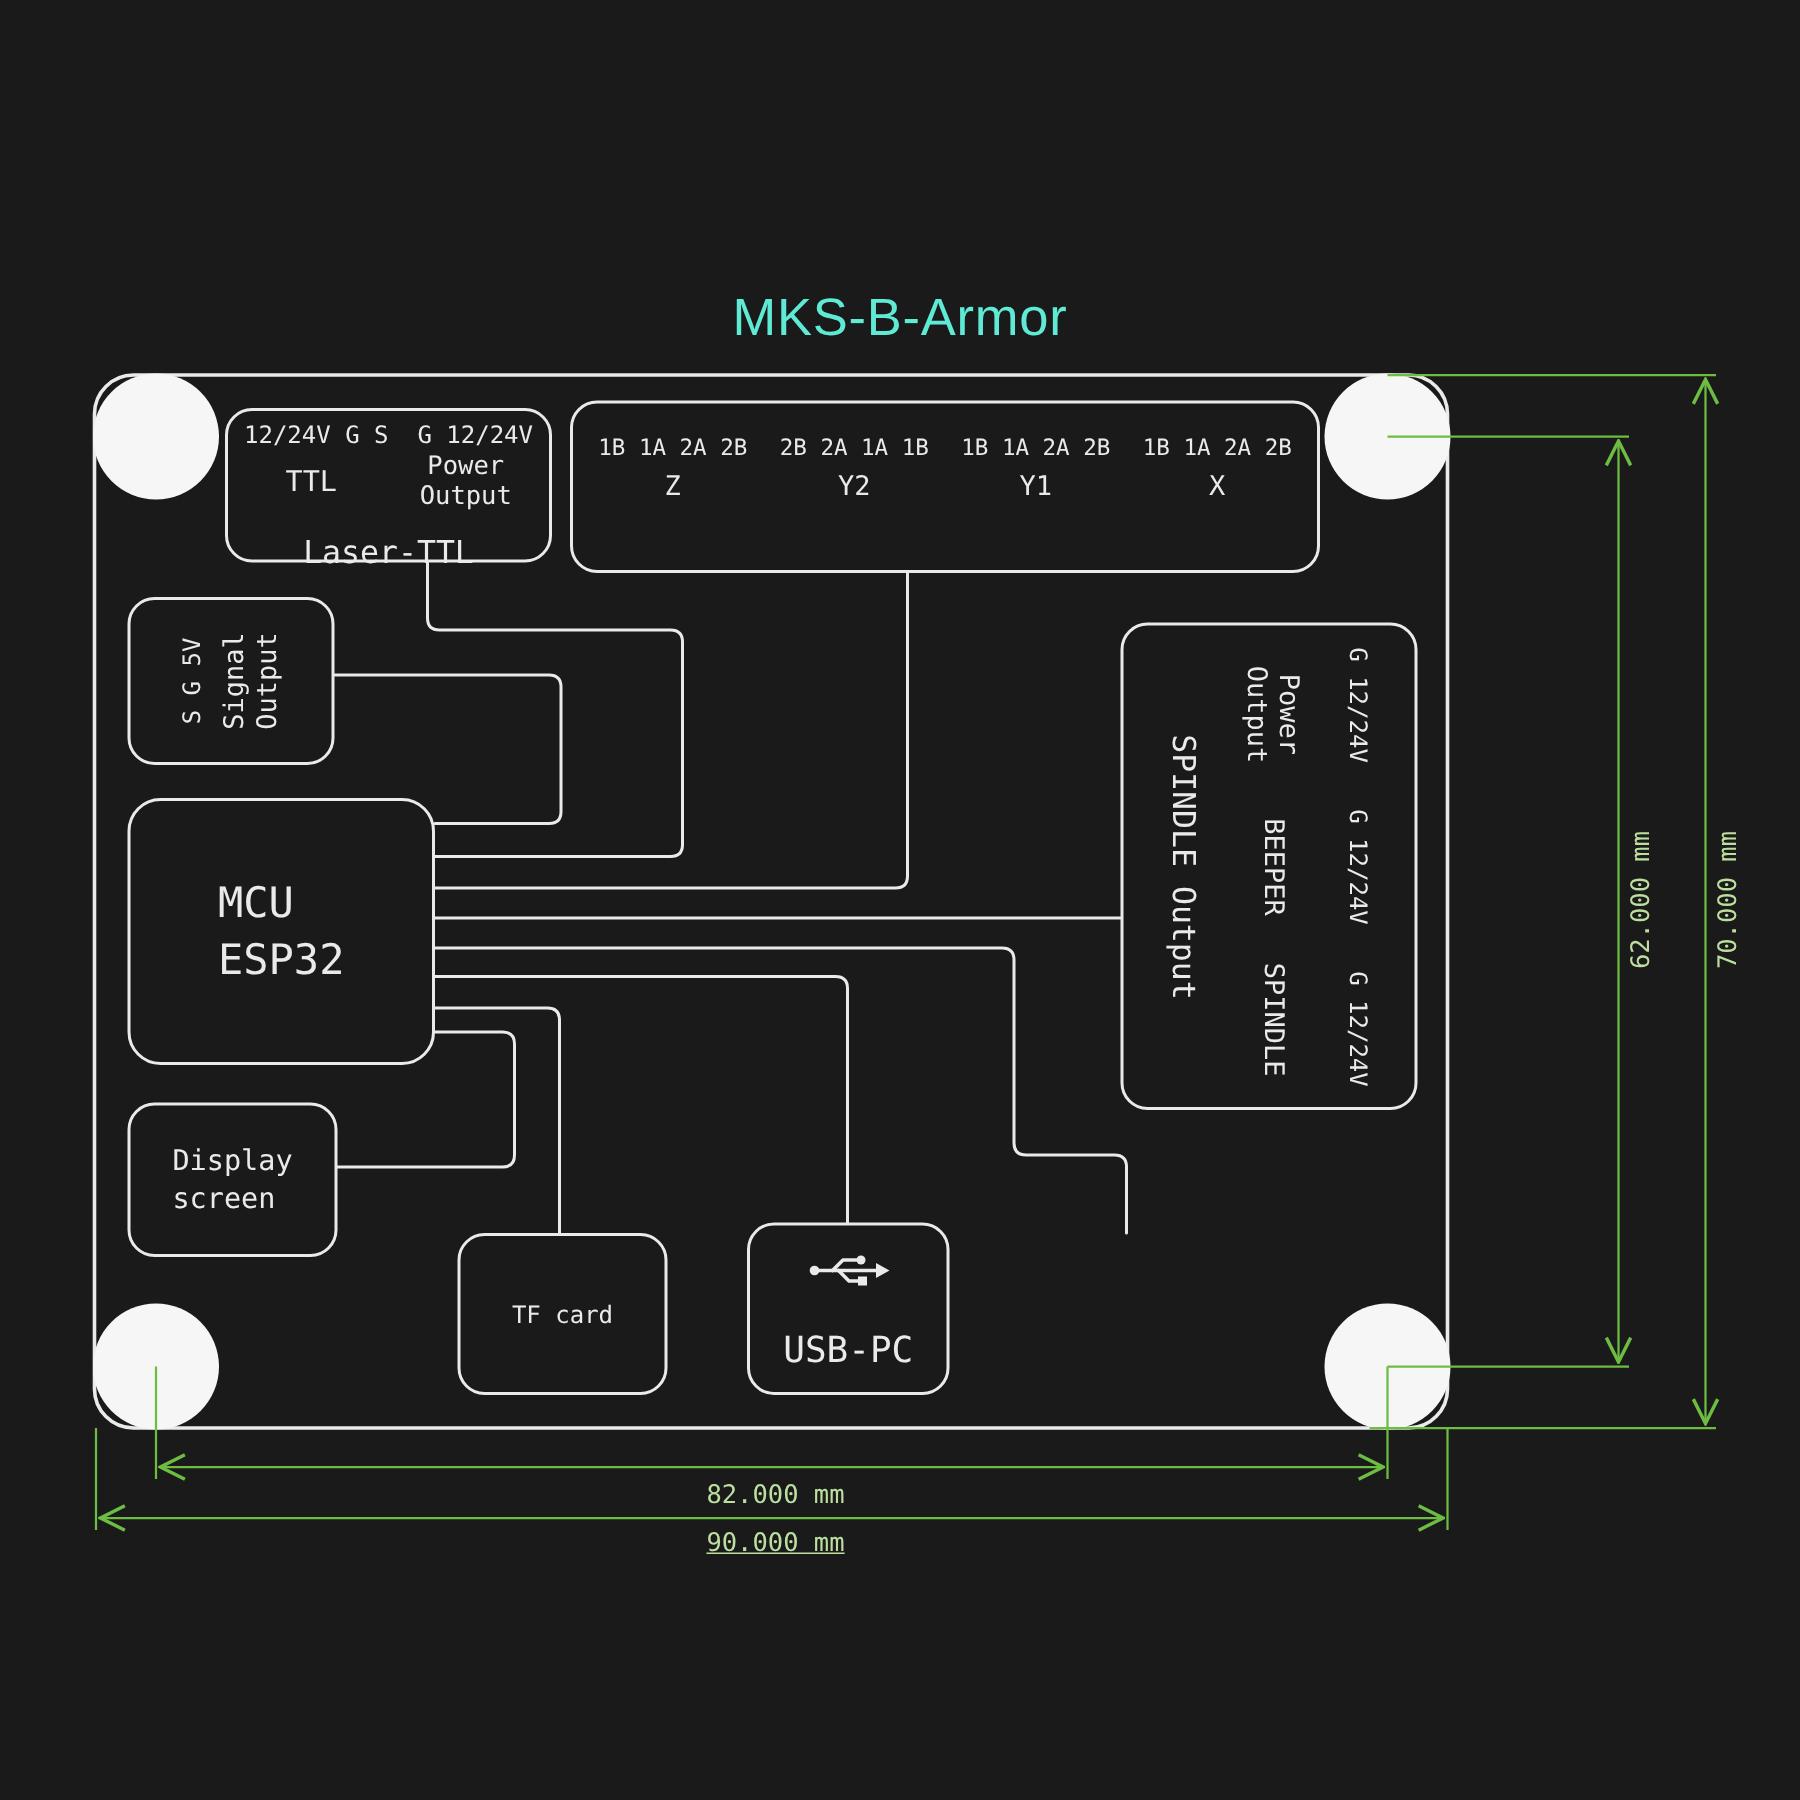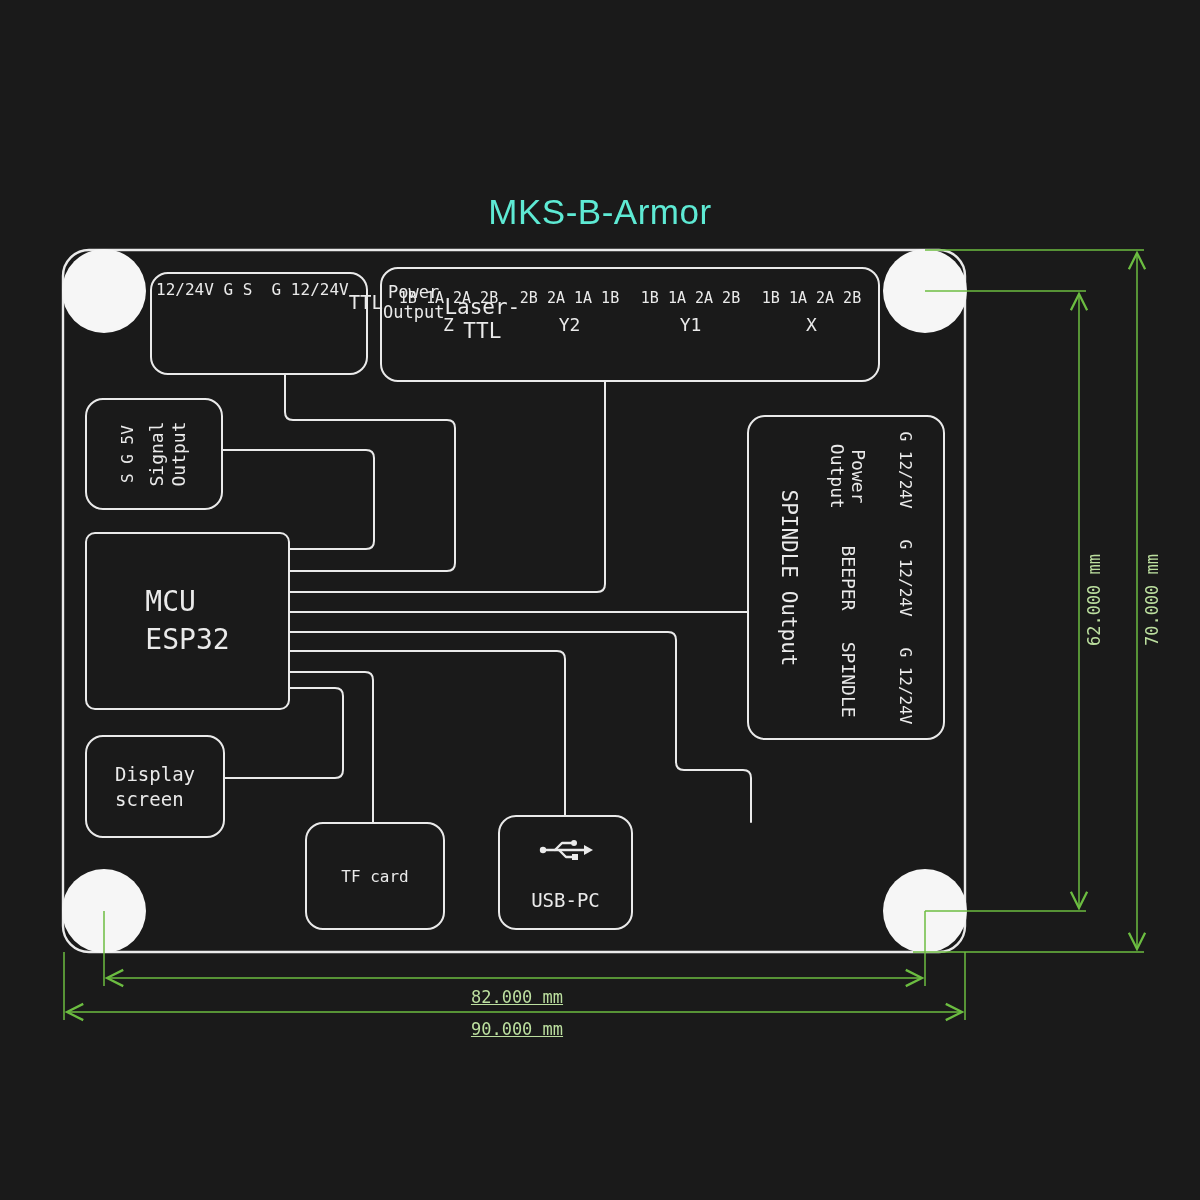--- a/index.html
+++ b/index.html
@@ -6,21 +6,21 @@
   .stage{position:relative;width:1200px;height:1200px;background:#1a1a1a;overflow:hidden;
          font-family:"DejaVu Sans Mono",monospace;color:#eaeaea;}
   .title{position:absolute;left:0;top:162px;width:100%;text-align:center;
          font-family:"Liberation Sans",sans-serif;font-weight:normal;font-size:35px;
          color:#5eead4;letter-spacing:.5px;margin-top:30px;}
   svg.layer{position:absolute;left:0;top:0;}
   .box{position:absolute;border:2px solid #eaeaea;border-radius:18px;box-sizing:border-box;}
   .pre{white-space:pre-line;}
 
   
-  .laser{left:150px;top:272px;width:218px;height:103px;display:flex;flex-direction:row;padding:6px 4px;}
+  .laser{left:150px;top:272px;width:218px;height:103px;display:flex;flex-direction:column;padding:6px 4px;}
   .laser-pins{font-size:16px;text-align:center;white-space:pre;}
   .laser-mid{display:flex;margin-top:2px;}
   .laser-ttl-lbl{flex:1;text-align:center;font-size:19px;padding-top:9px;}
   .laser-pow{flex:1;text-align:center;font-size:17px;line-height:20px;}
   .laser-name{text-align:center;font-size:21px;margin-top:15px;}
 
   
   .motor{left:380px;top:267px;width:500px;height:115px;padding:20px 6px;display:flex;flex-direction:column;}
   .mgroups{display:flex;}
   .mg{flex:1;text-align:center;}
@@ -32,32 +32,32 @@
   .rot-inner{position:absolute;left:50%;top:50%;}
 
   
   .signal{left:85px;top:398px;width:138px;height:112px;}
   .signal-inner{width:112px;height:138px;transform:translate(-50%,-50%) rotate(-90deg);
     display:flex;flex-direction:column;justify-content:center;gap:9px;}
   .signal-pins{font-size:16px;text-align:center;white-space:pre;}
   .signal-name{font-size:18px;line-height:22px;text-align:center;}
 
   
-  .mcu{left:85px;top:532px;width:205px;height:178px;border-radius:10px;
+  .mcu{left:85px;top:532px;width:205px;height:178px;border-radius:22px;
     display:flex;align-items:center;justify-content:center;}
   .mcu-text{font-size:28px;line-height:38px;text-align:left;}
 
   
   .display{left:85px;top:735px;width:140px;height:103px;display:flex;align-items:center;justify-content:center;}
   .display-text{font-size:19px;line-height:25px;text-align:left;}
 
   
   .tf{left:305px;top:822px;width:140px;height:108px;display:flex;align-items:center;justify-content:center;font-size:16px;}
   .usb{left:498px;top:815px;width:135px;height:115px;display:flex;flex-direction:column;align-items:center;justify-content:center;}
-  .usb-label{font-size:19px;margin-top:22px;}
+  .usb-label{font-size:24px;margin-top:22px;}
   .power{left:677px;top:822px;width:150px;height:108px;display:flex;flex-direction:column;align-items:center;justify-content:center;}
   .power-label{font-size:19px;margin-top:7px;}
 
   
   .spindle{left:747px;top:415px;width:198px;height:325px;}
   .spindle-inner{width:325px;height:198px;transform:translate(-50%,-50%) rotate(90deg);
     display:flex;flex-direction:column;justify-content:space-evenly;padding:4px 10px;box-sizing:border-box;}
   .sp-pins{display:flex;justify-content:space-between;padding:0 6px;}
   .sp-pins span{font-size:16px;white-space:pre;}
   .sp-labels{display:flex;align-items:center;}
@@ -204,16 +204,16 @@
 Output</div>
         <div class="cell">BEEPER</div>
         <div class="cell">SPINDLE</div>
       </div>
       <div class="sp-name">SPINDLE Output</div>
     </div>
   </div>
 
   <div class="dim-label vert" style="left:1034px;top:590px;">62.000 mm</div>
   <div class="dim-label vert" style="left:1092px;top:590px;">70.000 mm</div>
-  <div class="dim-label" style="left:427px;top:987px;text-decoration:underline;">82.000 mm</div>
+  <div class="dim-label" style="left:427px;top:987px;">82.000 mm</div>
   <div class="dim-label" style="left:427px;top:1019px;text-decoration:underline;">90.000 mm</div>
 
 </div>
 
 </body></html>

